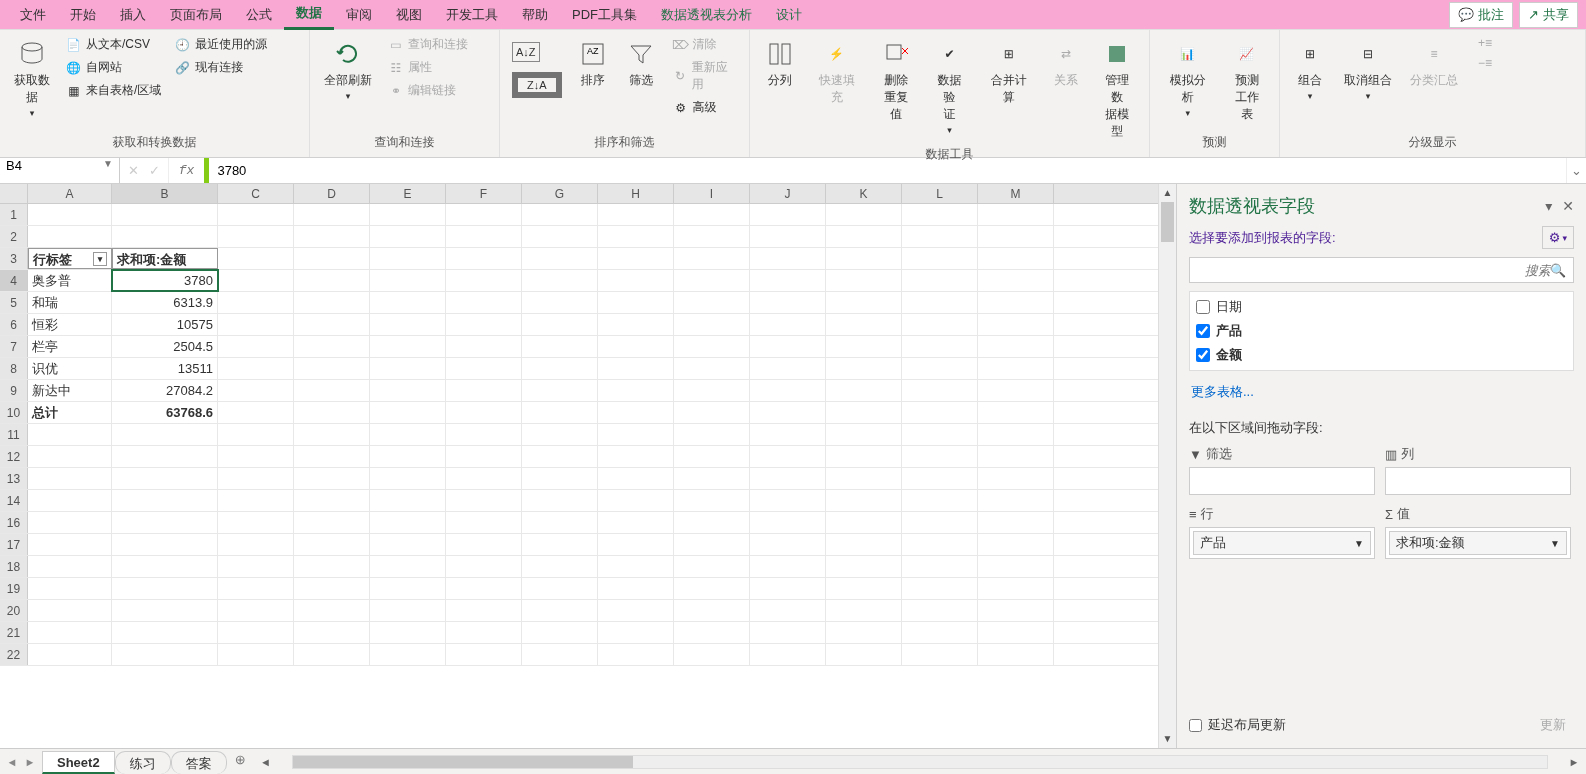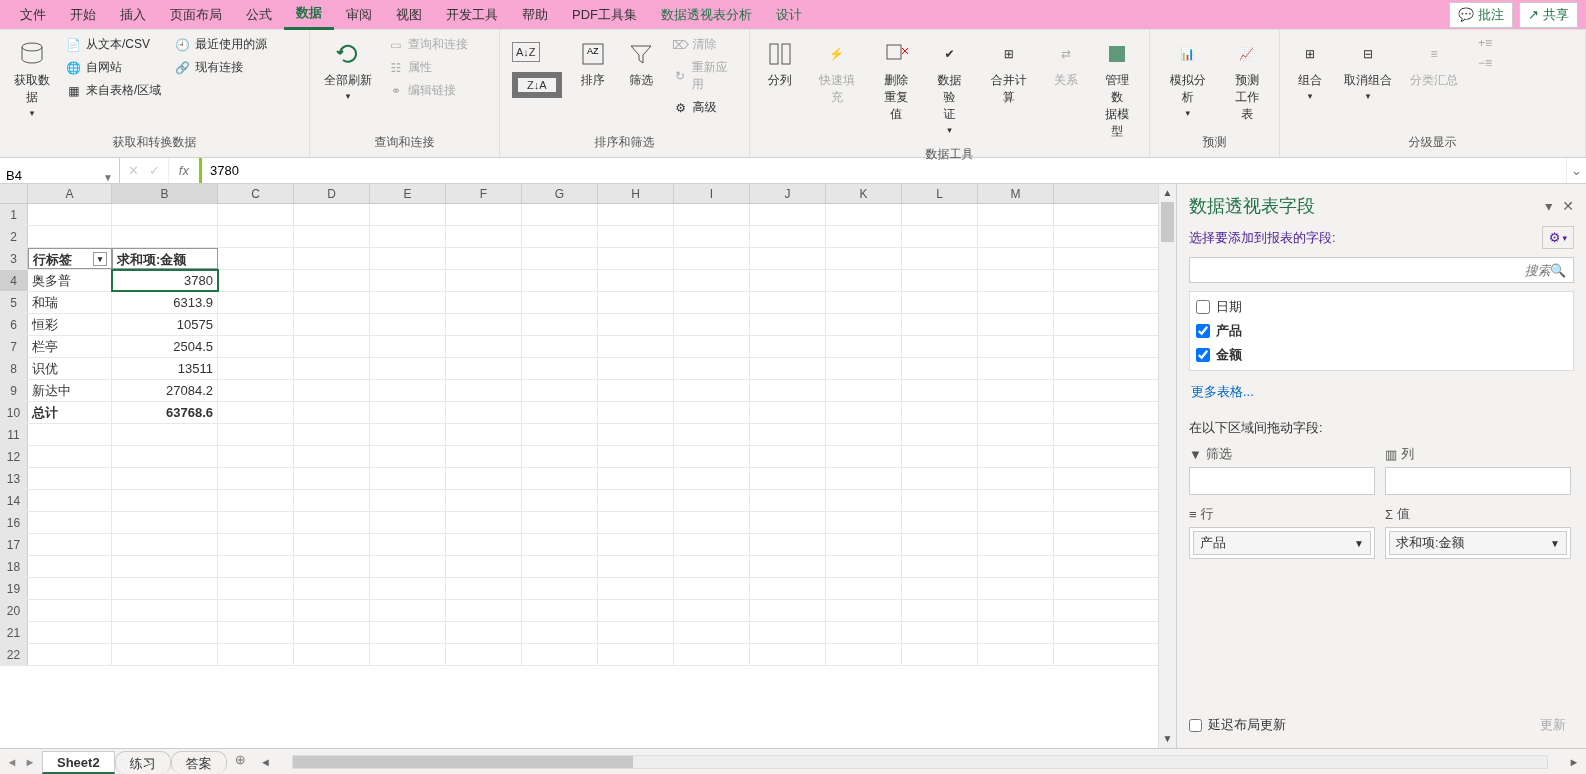--- a/index.html
+++ b/index.html
@@ -23,25 +23,25 @@
 .bigbtn.disabled { color: #aaa; }
 .smallbtn { display: flex; align-items: center; gap: 4px; padding: 2px 4px; font-size: 12px; }
 .smallbtn.disabled { color: #aaa; }
 .smallbtn .ico { width: 16px; height: 16px; display: flex; align-items: center; justify-content: center; }
 .vstack { display: flex; flex-direction: column; gap: 2px; }
 
 svg { display: block; }
 
 
 .fbar { height: 26px; display: flex; align-items: stretch; border-bottom: 1px solid #d0d0d0; background: #fff; }
-.namebox { width: 120px; border-right: 1px solid #ccc; display: flex; align-items: flex-end; padding: 0 6px; }
+.namebox { width: 120px; border-right: 1px solid #ccc; display: flex; align-items: flex-start; padding: 0 6px; }
 .namebox input { border: none; outline: none; width: 100%; font-size: 13px; }
 .namebox .dd { color: #777; font-size: 10px; }
 .fbtns { display: flex; align-items: center; padding: 0 8px; gap: 10px; color: #aaa; border-right: 1px solid #eee;}
-.fxlabel { padding: 0 10px; font-style: italic; color: #777; display:flex; align-items:center; border-right:3px solid #84cc16;}
+.fxlabel { padding: 0 10px; font-style: italic; color: #777; display:flex; align-items:center; border-right:5px solid #84cc16;font-family:Liberation Mono, monospace;}
 .finput { flex: 1; padding: 0 8px; display: flex; align-items: center; }
 .finput input { border: none; outline: none; width: 100%; font-size: 13px; }
 .fexpand { width: 20px; display:flex; align-items:center; justify-content:center; color:#777; border-left:1px solid #eee;}
 
 
 .main { display: flex; height: 564px; }
 .gridwrap { flex: 1; display: flex; flex-direction: column; overflow: hidden; position: relative; }
 
 
 .colhdr { display: flex; height: 20px; background: #e6e6e6; border-bottom: 1px solid #ccc; }

